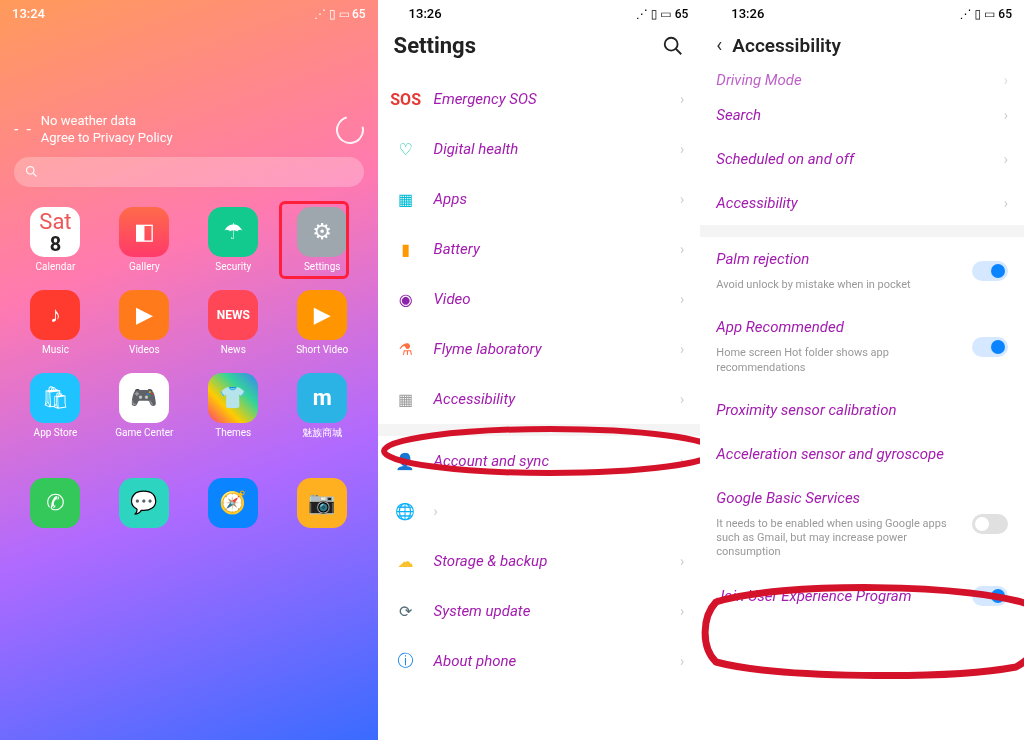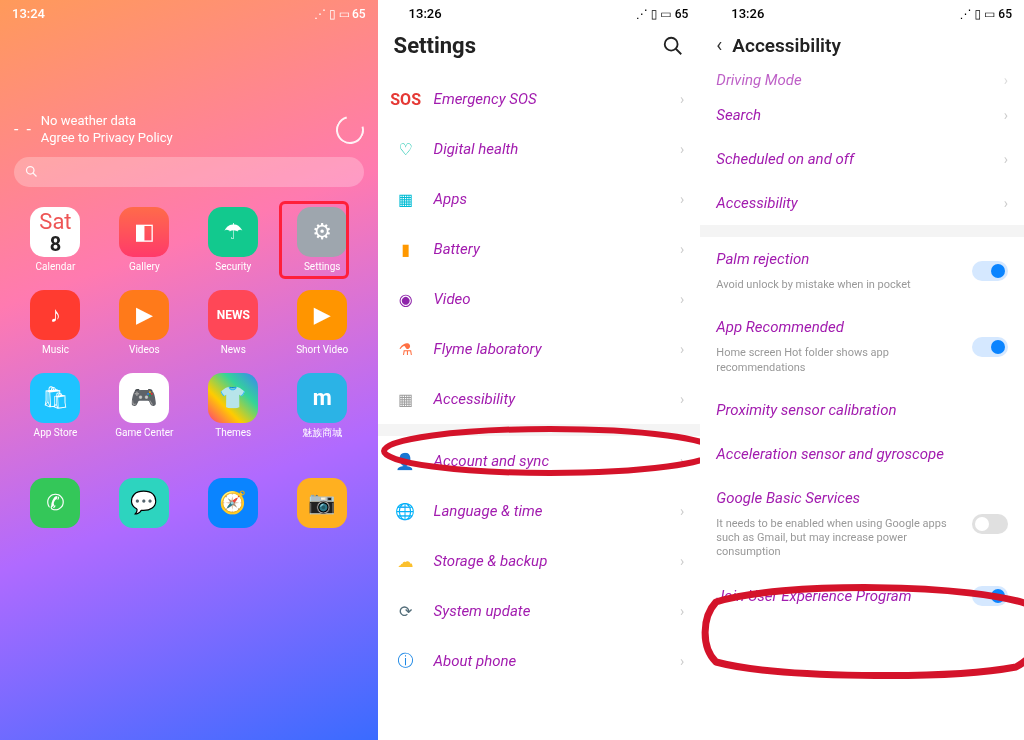--- a/index.html
+++ b/index.html
@@ -223,23 +223,20 @@
     <div class="divider"></div>
     <div class="row">
         <span class="icon" style="color:#e53935">👤</span>
         <span class="txt">
           <div class="main">Account and sync</div>
         </span>
         <span class="chev">›</span>
       </div>
     <div class="row">
         <span class="icon" style="color:#1e88e5">🌐</span>
-        <span class="txt">
-          <div class="main">Language &amp; time</div>
-        </span>
         <span class="chev">›</span>
       </div>
     <div class="row">
         <span class="icon" style="color:#fbc02d">☁</span>
         <span class="txt">
           <div class="main">Storage &amp; backup</div>
         </span>
         <span class="chev">›</span>
       </div>
     <div class="row">

